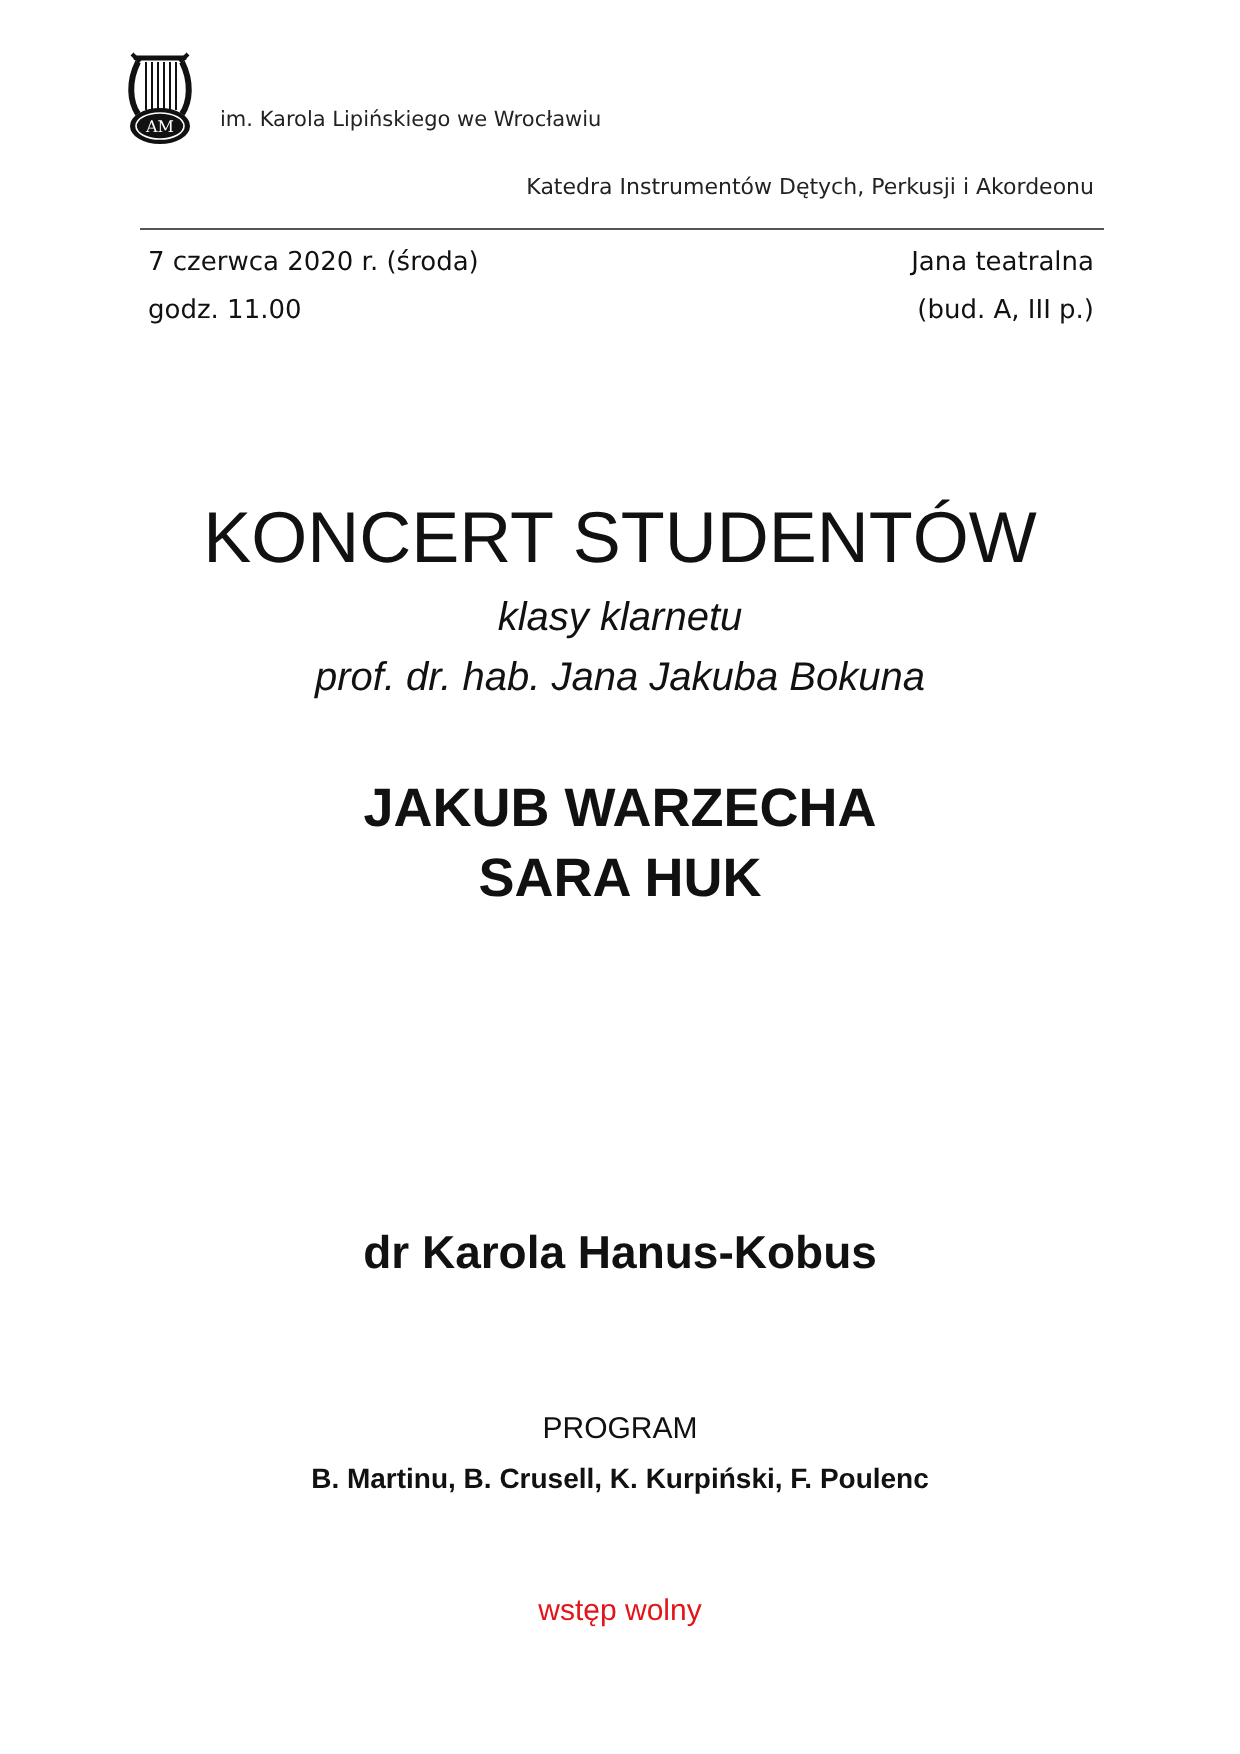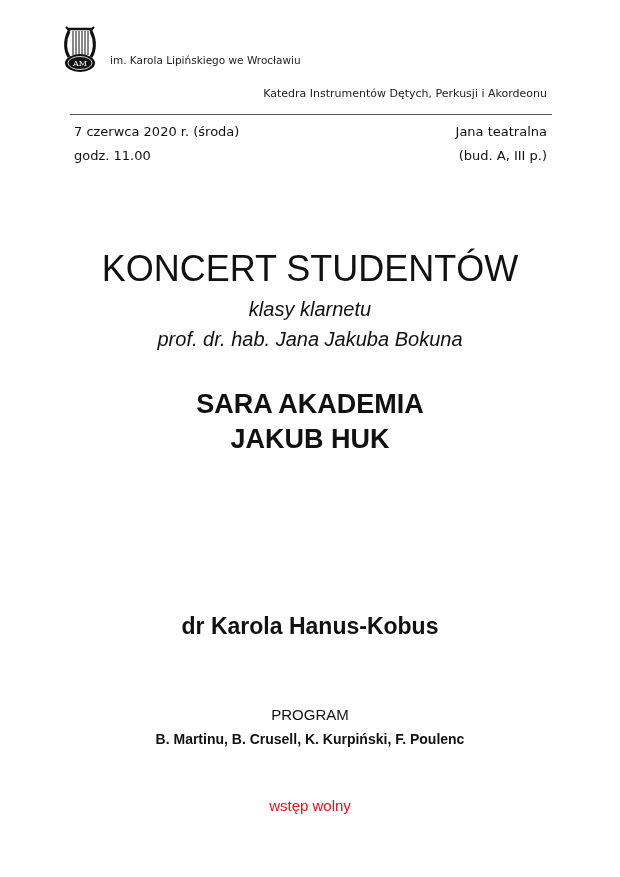--- a/index.html
+++ b/index.html
@@ -60,22 +60,22 @@
 
   <div class="meta left1">7 czerwca 2020 r. (środa)</div>
   <div class="meta left2">godz. 11.00</div>
   <div class="meta right1">Jana teatralna</div>
   <div class="meta right2">(bud. A, III p.)</div>
 
   <div class="center title">KONCERT STUDENTÓW</div>
   <div class="center subtitle1">klasy klarnetu</div>
   <div class="center subtitle2">prof. dr. hab. Jana Jakuba Bokuna</div>
 
-  <div class="center performer perf1">SARA AKADEMIA</div>
-  <div class="center performer perf2">JAKUB HUK</div>
+  <div class="center performer perf1">JAKUB WARZECHA</div>
+  <div class="center performer perf2">SARA HUK</div>
 
   <div class="center pianist">dr Karola Hanus-Kobus</div>
 
   <div class="center section-label program-label">PROGRAM</div>
   <div class="center composers">B. Martinu, B. Crusell, K. Kurpiński, F. Poulenc</div>
 
   <div class="center admission">wstęp wolny</div>
 </div>
 
 </body></html>

